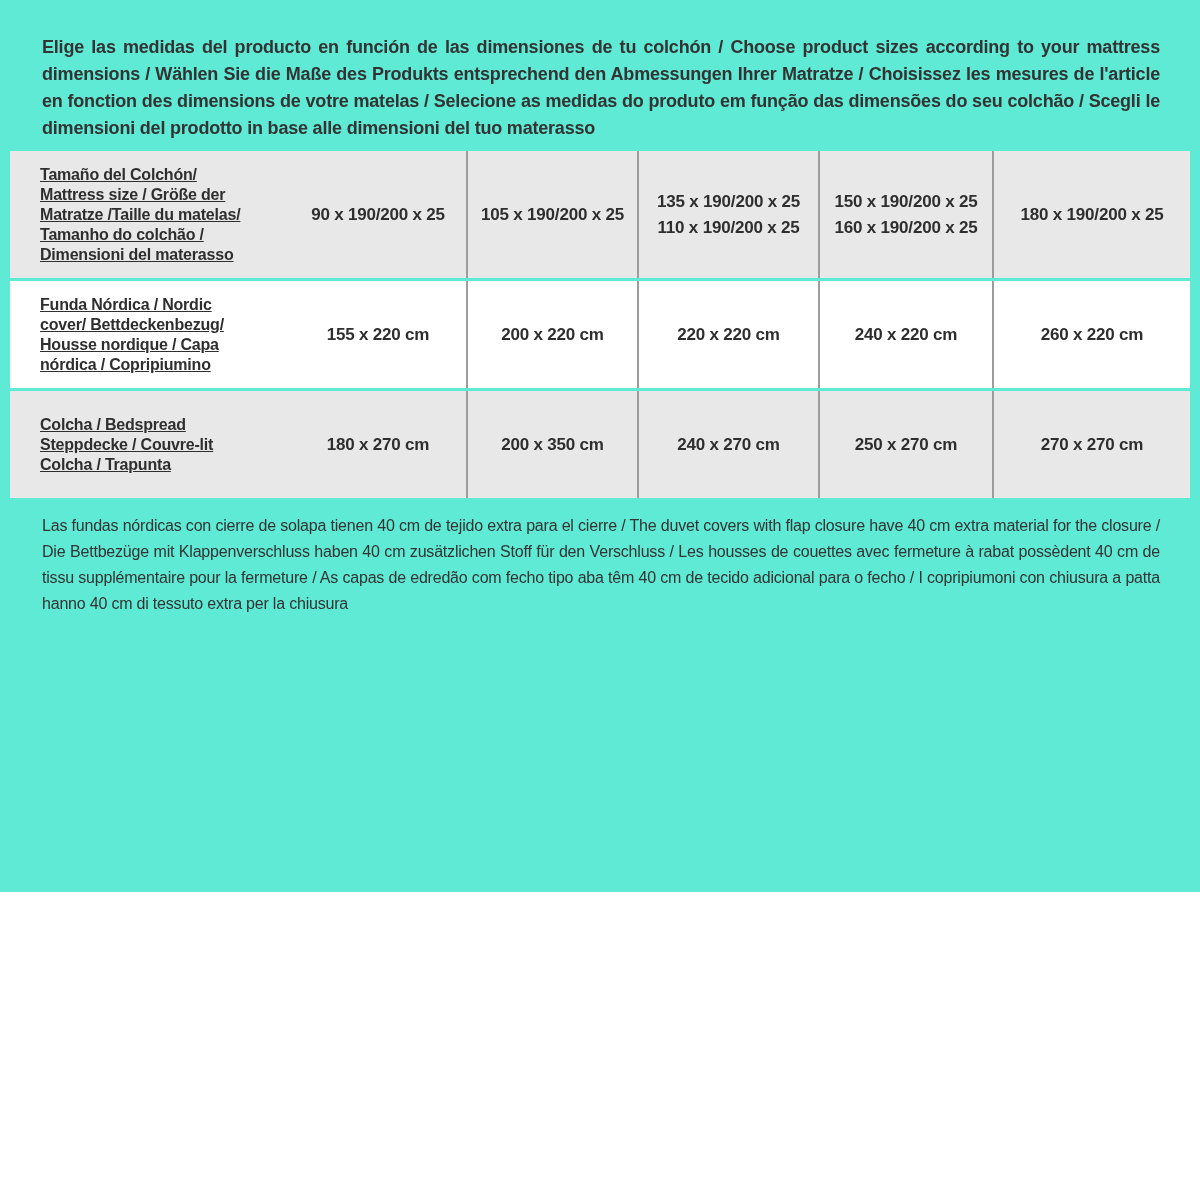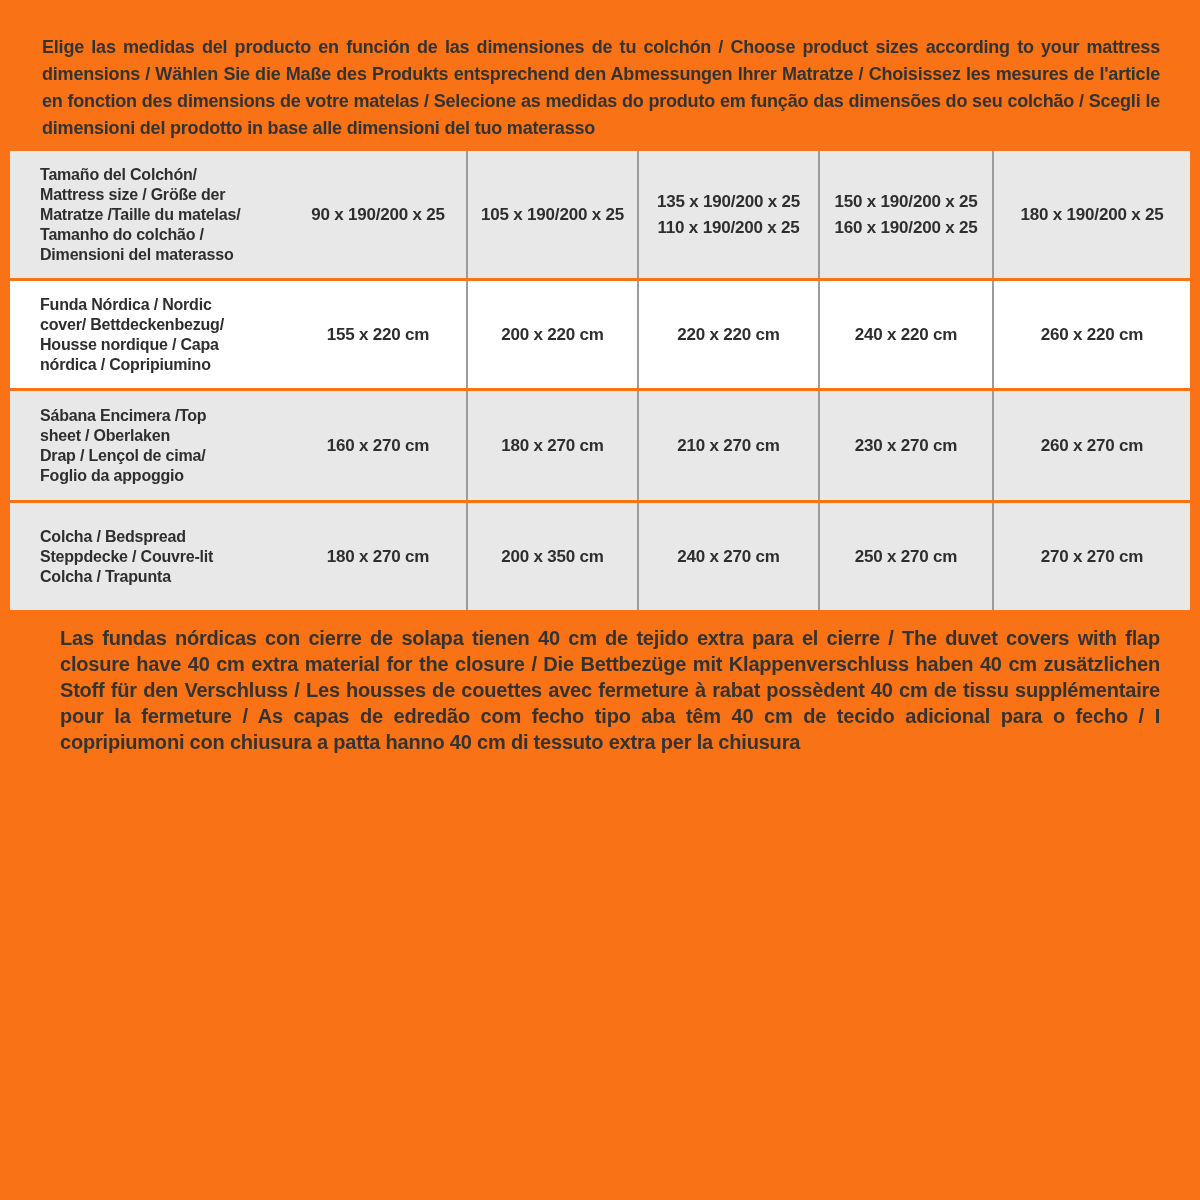--- a/index.html
+++ b/index.html
@@ -6,22 +6,22 @@
     margin: 0;
     padding: 0;
     background: #ffffff;
     width: 1200px;
     font-family: "Liberation Sans", sans-serif;
     color: #2e2e2e;
     -webkit-font-smoothing: antialiased;
   }
   .page {
     width: 1200px;
-    height: 1200px;
-    background: #f97316;
+    height: 892px;
+    background: #5eead4;
     overflow: hidden;
     box-sizing: border-box;
   }
   .intro {
     margin: 34px 40px 0 42px;
     font-size: 18px;
     line-height: 27px;
     font-weight: bold;
     text-align: justify;
     letter-spacing: -0.2px;
@@ -49,20 +49,21 @@
     font-weight: bold;
     box-sizing: border-box;
   }
   td.label {
     text-align: left;
     padding: 8px 8px 8px 30px;
     font-size: 16px;
     line-height: 20px;
     letter-spacing: -0.2px;
     white-space: pre-line;
+    text-decoration: underline;
   }
   td.value {
     text-align: center;
     font-size: 17px;
     line-height: 26px;
     letter-spacing: -0.2px;
     white-space: pre-line;
     padding: 0 4px;
   }
   td.sep { border-left: 2px solid #9c9c9c; }
@@ -70,24 +71,24 @@
   tr.r-header { height: 127px; }
   tr.r-funda { height: 107px; }
   tr.r-encimera { height: 109px; }
   tr.r-bajera { height: 108px; }
   tr.r-relleno { height: 116px; }
   tr.r-almohada { height: 107px; }
   tr.r-colcha { height: 107px; }
   tr.r-saco { height: 99px; }
 
   .footnote {
-    margin: 12px 40px 0 60px;
-    font-size: 20px;
+    margin: 12px 40px 0 42px;
+    font-size: 16px;
     line-height: 26px;
-    font-weight: bold;
+    font-weight: normal;
     text-align: justify;
     letter-spacing: -0.2px;
     color: #333333;
   }
 </style>
 </head>
 <body>
 
 <div class="page">
 
@@ -123,31 +124,20 @@
 cover/ Bettdeckenbezug/
 Housse nordique / Capa
 nórdica / Copripiumino</td>
         <td class="value">155 x 220 cm</td>
         <td class="value sep">200 x 220 cm</td>
         <td class="value sep">220 x 220 cm</td>
         <td class="value sep">240 x 220 cm</td>
         <td class="value sep">260 x 220 cm</td>
       </tr>
 
-      <tr class="shaded r-encimera">
-        <td class="label">Sábana Encimera /Top
-sheet / Oberlaken
-Drap / Lençol de cima/
-Foglio da appoggio</td>
-        <td class="value">160 x 270 cm</td>
-        <td class="value sep">180 x 270 cm</td>
-        <td class="value sep">210 x 270 cm</td>
-        <td class="value sep">230 x 270 cm</td>
-        <td class="value sep">260 x 270 cm</td>
-      </tr>
 
 
 
 
       <tr class="shaded r-colcha">
         <td class="label">Colcha / Bedspread
 Steppdecke / Couvre-lit
 Colcha / Trapunta</td>
         <td class="value">180 x 270 cm</td>
         <td class="value sep">200 x 350 cm</td>

